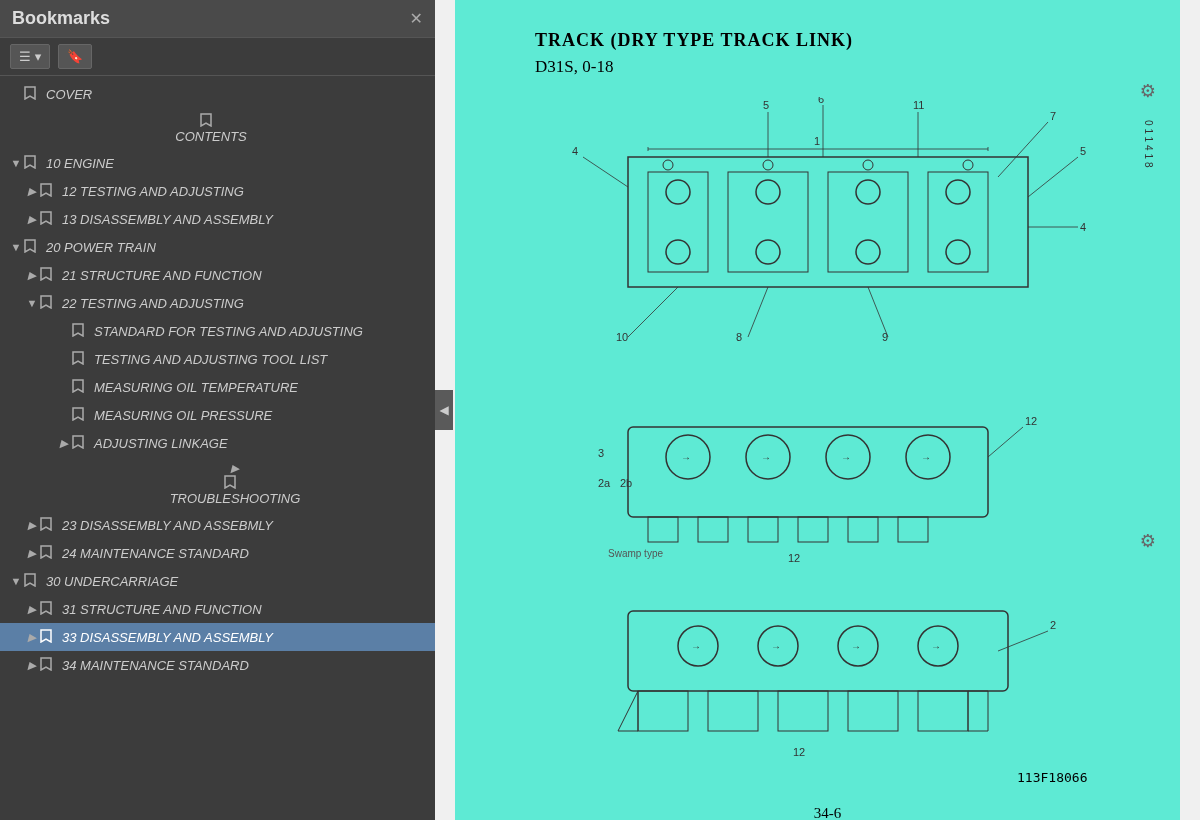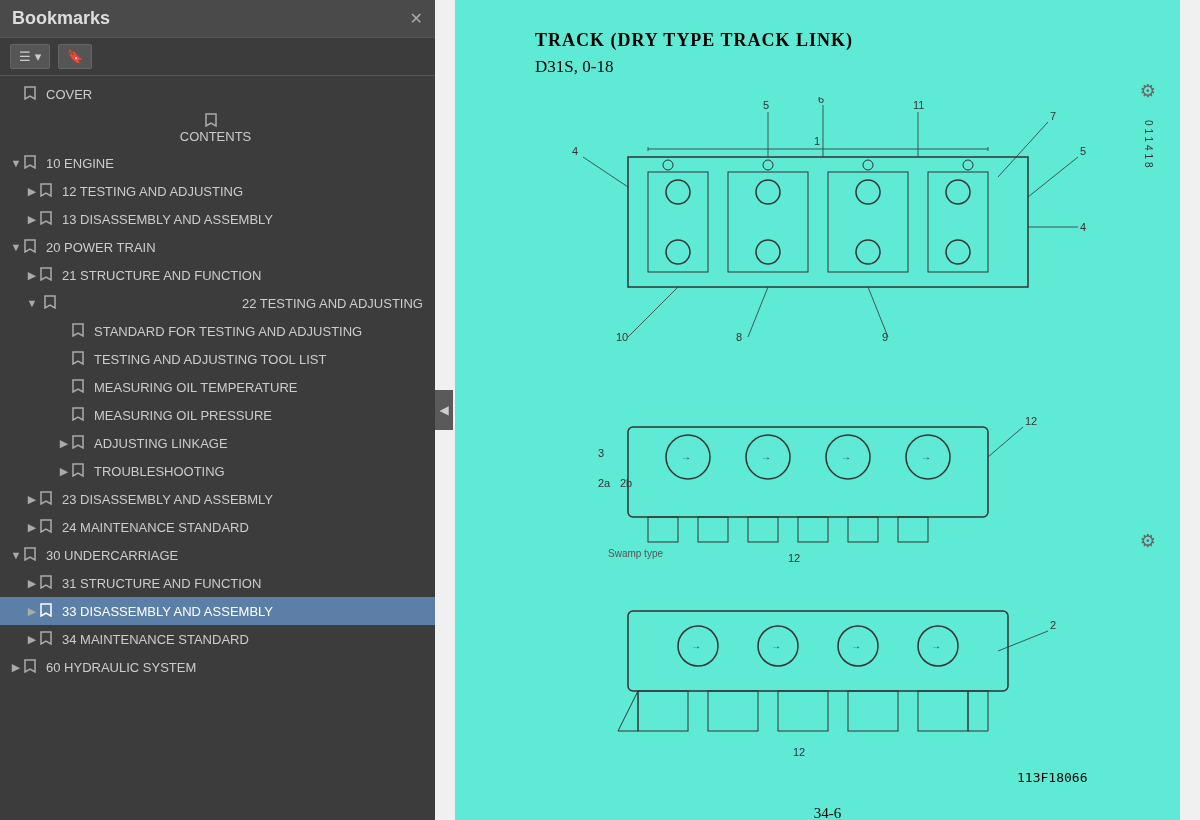--- a/index.html
+++ b/index.html
@@ -81,26 +81,27 @@
       background: #444;
     }
     #tree-container::-webkit-scrollbar-thumb {
       background: #666;
       border-radius: 4px;
     }
 
     .tree-item {
       display: flex;
       align-items: center;
-      padding: 5px 12px;
+      padding: 5px 21px;
       cursor: pointer;
       color: #ccc;
       font-size: 13px;
       white-space: nowrap;
       min-height: 28px;
+      font-style: italic;
     }
 
     .tree-item.selected {
       background: #5b7fa6;
       color: #fff;
     }
 
     .tree-item.selected .bookmark-icon {
       color: #fff;
     }
@@ -262,21 +263,21 @@
     </svg></span>
         <span class="item-label">20 POWER TRAIN</span>
       </div>
       <div class="tree-item" style="padding-left: 24px;">
         <span class="expand-arrow collapsed"></span>
         <span class="bookmark-icon"><svg width="12" height="14" viewBox="0 0 12 14" fill="none" xmlns="http://www.w3.org/2000/svg">
       <path d="M1 1h10v12l-5-3-5 3V1z" stroke="#aaa" stroke-width="1.5" fill="none"></path>
     </svg></span>
         <span class="item-label">21 STRUCTURE AND FUNCTION</span>
       </div>
-      <div class="tree-item" style="padding-left: 24px; text-align: right;">
+      <div class="tree-item" style="padding-left: 24px;">
         <span class="expand-arrow expanded"></span>
         <span class="bookmark-icon"><svg width="12" height="14" viewBox="0 0 12 14" fill="none" xmlns="http://www.w3.org/2000/svg">
       <path d="M1 1h10v12l-5-3-5 3V1z" stroke="#aaa" stroke-width="1.5" fill="none"></path>
     </svg></span>
         <span class="item-label">22 TESTING AND ADJUSTING</span>
       </div>
       <div class="tree-item" style="padding-left: 56px;">
         <span class="expand-arrow none"></span>
         <span class="bookmark-icon"><svg width="12" height="14" viewBox="0 0 12 14" fill="none" xmlns="http://www.w3.org/2000/svg">
       <path d="M1 1h10v12l-5-3-5 3V1z" stroke="#aaa" stroke-width="1.5" fill="none"></path>
@@ -304,21 +305,21 @@
     </svg></span>
         <span class="item-label">MEASURING OIL PRESSURE</span>
       </div>
       <div class="tree-item" style="padding-left: 56px;">
         <span class="expand-arrow collapsed"></span>
         <span class="bookmark-icon"><svg width="12" height="14" viewBox="0 0 12 14" fill="none" xmlns="http://www.w3.org/2000/svg">
       <path d="M1 1h10v12l-5-3-5 3V1z" stroke="#aaa" stroke-width="1.5" fill="none"></path>
     </svg></span>
         <span class="item-label">ADJUSTING LINKAGE</span>
       </div>
-      <div class="tree-item" style="padding-left: 56px;">
+      <div class="tree-item" style="padding-left: 56px; flex-direction: column;">
         <span class="expand-arrow collapsed"></span>
         <span class="bookmark-icon"><svg width="12" height="14" viewBox="0 0 12 14" fill="none" xmlns="http://www.w3.org/2000/svg">
       <path d="M1 1h10v12l-5-3-5 3V1z" stroke="#aaa" stroke-width="1.5" fill="none"></path>
     </svg></span>
         <span class="item-label">TROUBLESHOOTING</span>
       </div>
       <div class="tree-item" style="padding-left: 24px;">
         <span class="expand-arrow collapsed"></span>
         <span class="bookmark-icon"><svg width="12" height="14" viewBox="0 0 12 14" fill="none" xmlns="http://www.w3.org/2000/svg">
       <path d="M1 1h10v12l-5-3-5 3V1z" stroke="#aaa" stroke-width="1.5" fill="none"></path>
@@ -352,27 +353,20 @@
       <path d="M1 1h10v12l-5-3-5 3V1z" stroke="#fff" stroke-width="1.5" fill="none"></path>
     </svg></span>
         <span class="item-label">33 DISASSEMBLY AND ASSEMBLY</span>
       </div>
       <div class="tree-item" style="padding-left: 24px;">
         <span class="expand-arrow collapsed"></span>
         <span class="bookmark-icon"><svg width="12" height="14" viewBox="0 0 12 14" fill="none" xmlns="http://www.w3.org/2000/svg">
       <path d="M1 1h10v12l-5-3-5 3V1z" stroke="#aaa" stroke-width="1.5" fill="none"></path>
     </svg></span>
         <span class="item-label">34 MAINTENANCE STANDARD</span>
-      </div>
-      <div class="tree-item" style="padding-left: 8px;">
-        <span class="expand-arrow collapsed"></span>
-        <span class="bookmark-icon"><svg width="12" height="14" viewBox="0 0 12 14" fill="none" xmlns="http://www.w3.org/2000/svg">
-      <path d="M1 1h10v12l-5-3-5 3V1z" stroke="#aaa" stroke-width="1.5" fill="none"></path>
-    </svg></span>
-        <span class="item-label">60 HYDRAULIC SYSTEM</span>
       </div>
     </div>
 </div>
 
 <div id="right-panel">
   <div id="collapse-tab">◀</div>
 
   <div id="document-content">
     <div id="doc-title">TRACK  (DRY TYPE TRACK LINK)</div>
     <div id="doc-subtitle">D31S, 0-18</div>

